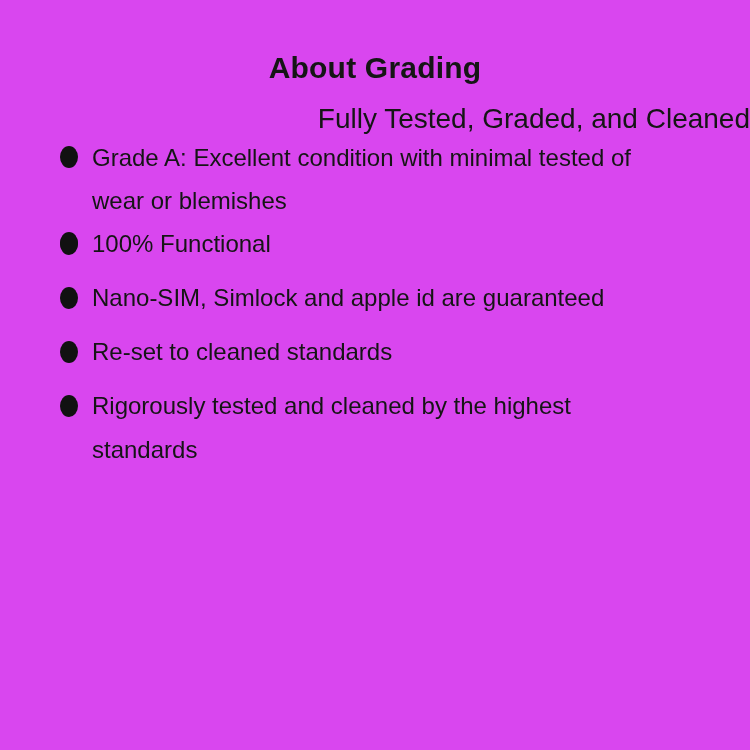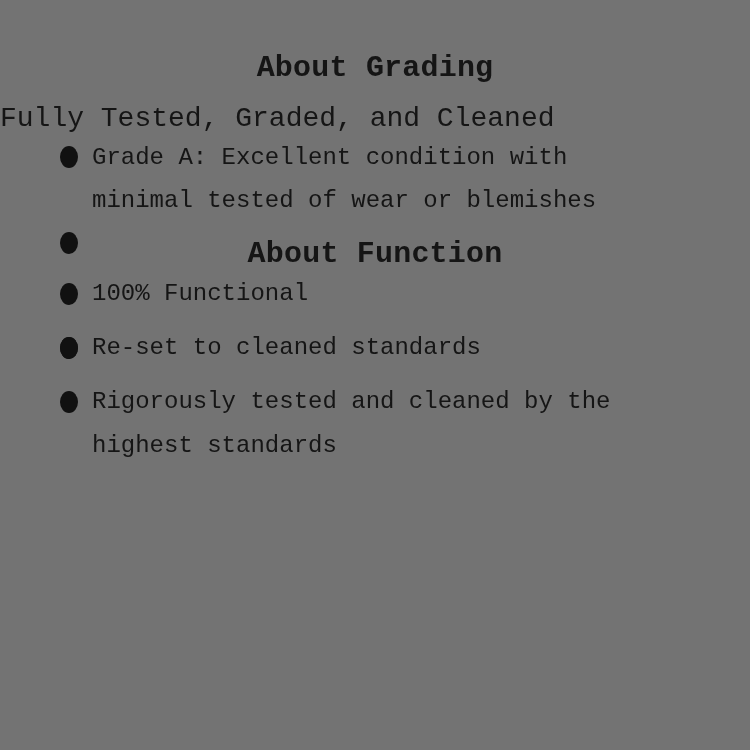--- a/index.html
+++ b/index.html
@@ -1,37 +1,37 @@
 <!DOCTYPE html>
 <html><head>
 <meta charset="utf-8">
 <style>
   html, body { margin: 0; padding: 0; }
   .page {
     position: relative;
     width: 750px;
     height: 750px;
-    background: #737373;
+    background: #d946ef;
     color: #151515;
-    font-family: Liberation Mono, monospace;
+    font-family: Liberation Sans, sans-serif;
     overflow: hidden; 
   }
   .section-title {
     margin: 0;
     text-align: center;
     font-size: 30px;
     font-weight: 700;
     line-height: 36px;
     letter-spacing: 0.2px;
   }
   .title-grading { margin-top: 50px; }
   .title-function { margin-top: 14px; }
   .subtitle {
     margin: 16px 0 0 0;
-    text-align: left;
+    text-align: right;
     font-size: 28px;
     font-weight: 400;
     line-height: 34px;
   }
   ul.bullet-list {
     list-style: none;
     margin: 0;
     padding: 0 0 0 60px;
   }
   ul.bullet-list li {
@@ -71,29 +71,29 @@
   <ul class="bullet-list grading-list">
     <li>
       <span class="bullet">●</span>
       <span>Grade A: Excellent condition with minimal tested of wear or blemishes</span>
     </li>
     <li>
       <span class="bullet">●</span>
     </li>
   </ul>
 
-  <h1 class="section-title title-function">About Function</h1>
 
   <ul class="bullet-list function-list">
     <li>
       <span class="bullet">●</span>
       <span>100% Functional</span>
     </li>
     <li>
       <span class="bullet">●</span>
+      <span>Nano-SIM, Simlock and apple id are guaranteed</span>
     </li>
     <li>
       <span class="bullet">●</span>
       <span>Re-set to cleaned standards</span>
     </li>
     <li>
       <span class="bullet">●</span>
       <span>Rigorously tested and cleaned by the highest standards</span>
     </li>
   </ul>

